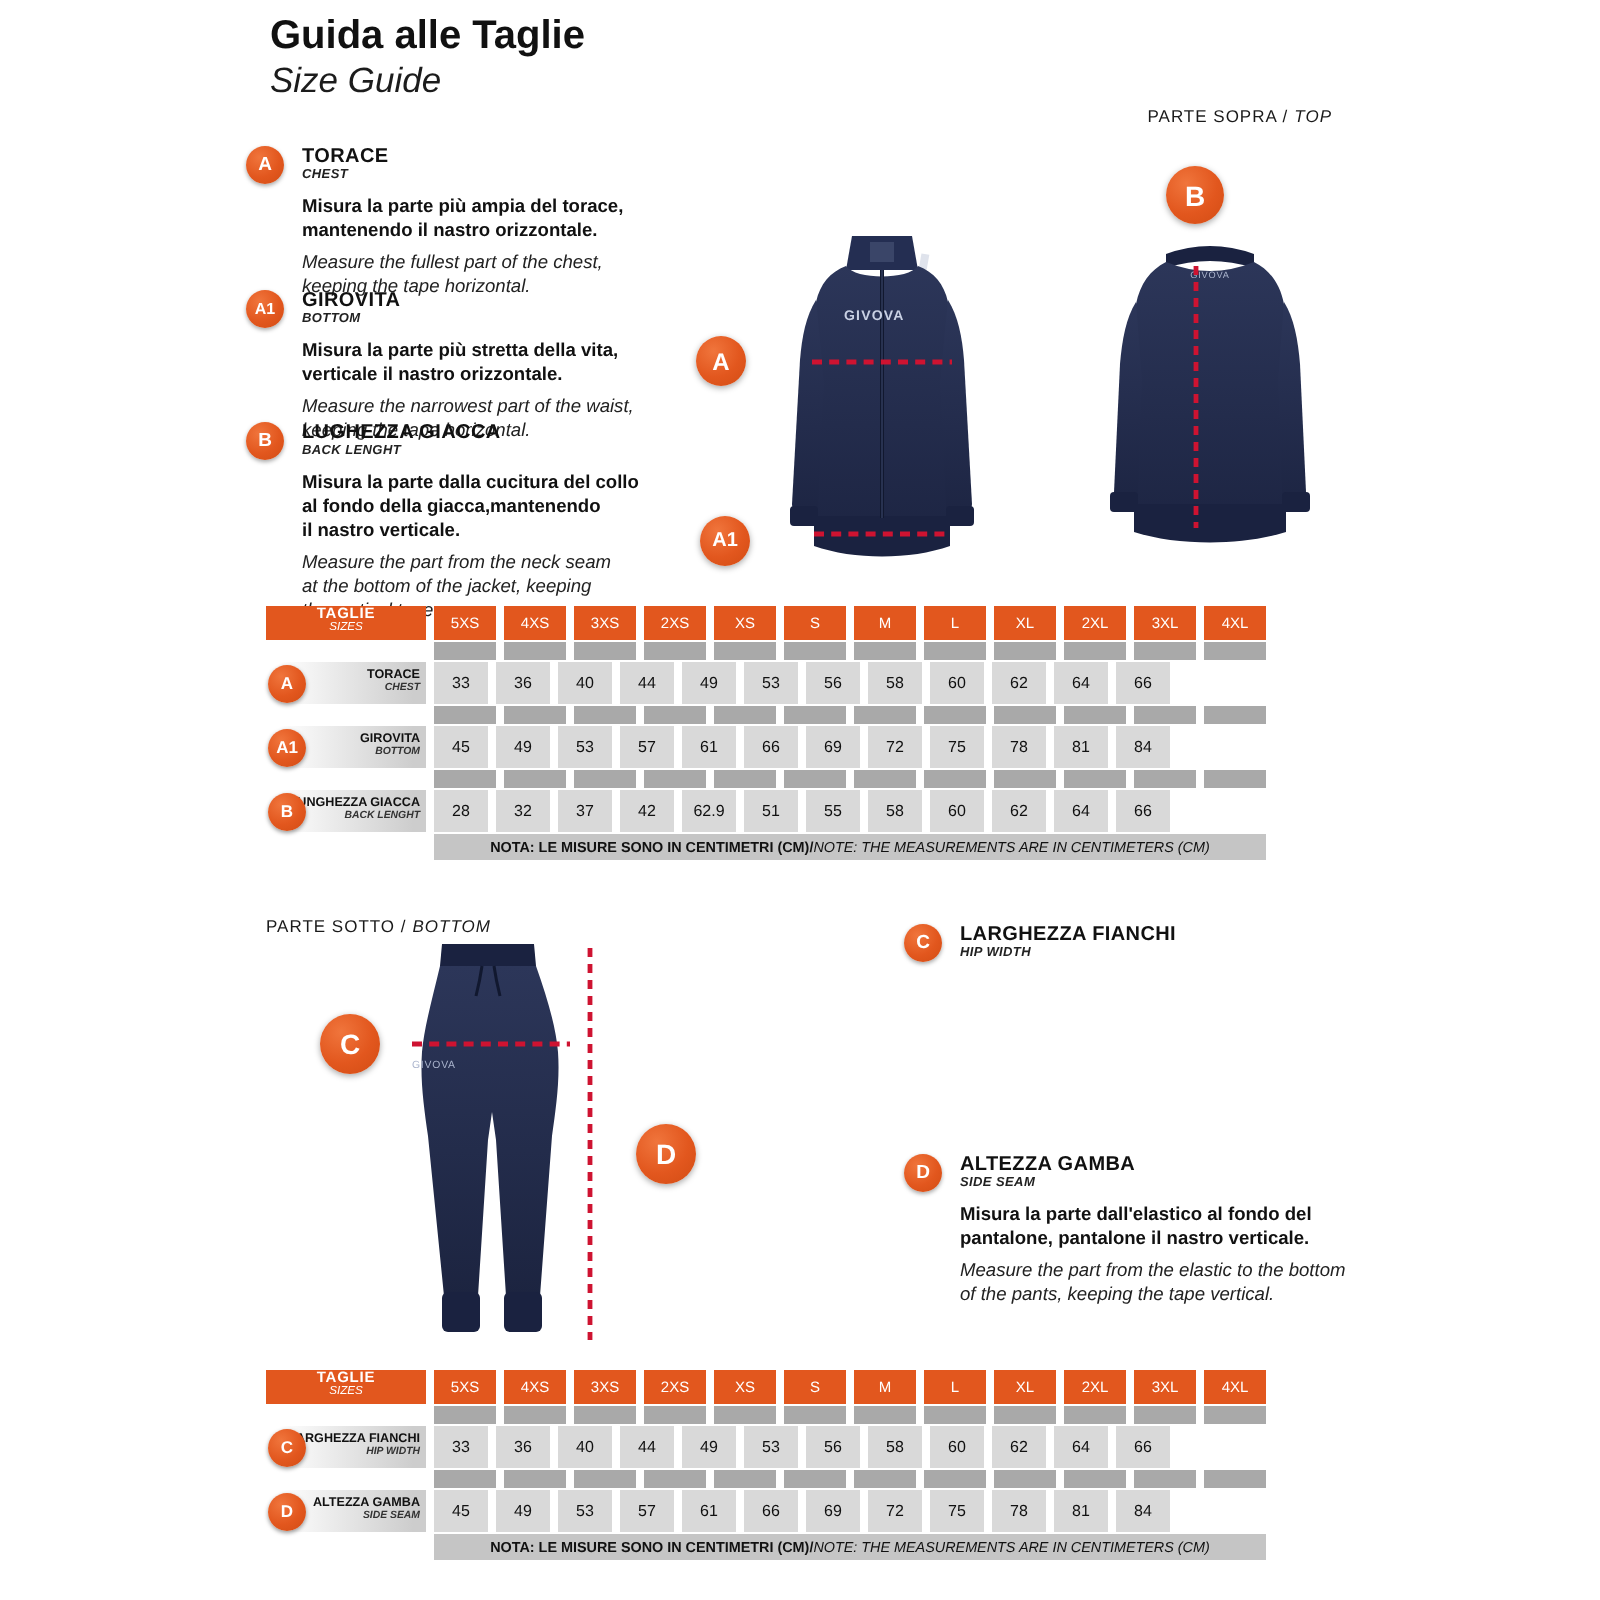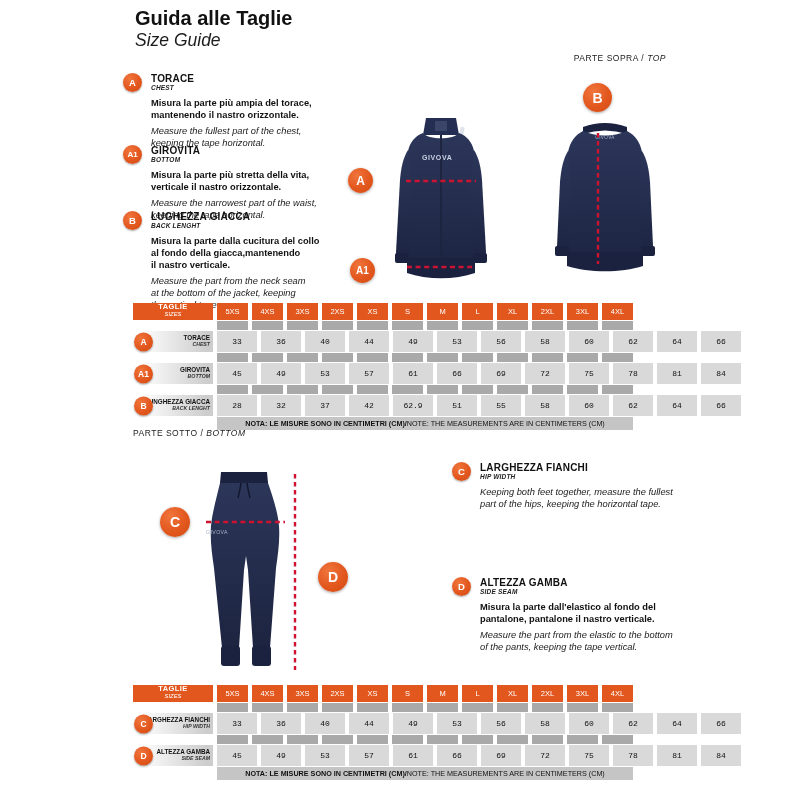--- a/index.html
+++ b/index.html
@@ -9,21 +9,21 @@
     --accent:#e2571e; --dash:#ce1331;
   }
   
   .title-block{position:absolute;left:135px;top:8px;line-height:1.05;}
   .title-it{font-size:20px;font-weight:bold;color:#111;}
   .title-en{font-size:17.5px;font-style:italic;color:#1c1c1c;margin-top:2px;}
   
   .part-label{position:absolute;font-size:8.5px;letter-spacing:.5px;color:#1a1a1a;white-space:nowrap;}
   .part-label .pl-en{font-style:italic;margin-left:3px;}
   #part-top{left:540px;top:53px;width:126px;text-align:right;}
-  #part-bottom{left:133px;top:428px;text-align:right;}
+  #part-bottom{left:133px;top:458px;text-align:right;}
   
   .m-section{position:absolute;display:flex;gap:9px;width:285px;}
   .m-badge{flex:0 0 auto;width:19px;height:19px;border-radius:50%;
     background:radial-gradient(circle at 35% 30%, #f0753c, var(--accent) 55%, #d24c14);
     color:#fff;font-size:9.5px;font-weight:bold;display:flex;align-items:center;justify-content:center;
     box-shadow:0 1px 2px rgba(0,0,0,.35);}
   .m-title{font-size:10px;font-weight:bold;letter-spacing:.2px;line-height:1.1;}
   .m-sub{font-size:6.5px;font-style:italic;font-weight:bold;color:#222;margin-bottom:6px;letter-spacing:.2px;}
   .m-it{font-size:9.3px;font-weight:bold;line-height:1.3;white-space:pre-line;}
   .m-en{font-size:9.3px;font-style:italic;line-height:1.3;white-space:pre-line;margin-top:4px;color:#222;}
@@ -47,27 +47,27 @@
   .t-spacer{width:31px;height:9px;background:#a9a9a9;}
   .t-rlabel{width:80px;height:21px;position:relative;background:linear-gradient(90deg,#ffffff 8%,#cdcdcd 92%);
     display:flex;align-items:center;justify-content:flex-end;padding-right:3px;box-sizing:border-box;}
   .t-badge{position:absolute;left:1px;top:50%;transform:translateY(-50%);width:19px;height:19px;border-radius:50%;
     background:radial-gradient(circle at 35% 30%, #f0753c, var(--accent) 55%, #d24c14);
     color:#fff;font-weight:bold;font-size:8.5px;display:flex;align-items:center;justify-content:center;
     box-shadow:0 1px 2px rgba(0,0,0,.4);}
   .rl-text{text-align:right;line-height:1.1;}
   .rl-it{font-size:6.3px;font-weight:bold;}
   .rl-en{font-size:5.2px;font-style:italic;font-weight:bold;color:#333;}
-  .t-cell{width:40px;height:21px;background:#d9d9d9;font-size:8px;display:flex;align-items:center;justify-content:center;color:#111;font-family:Liberation Mono, monospace;}
+  .t-cell{width:27px;height:21px;background:#d9d9d9;font-size:8px;display:flex;align-items:center;justify-content:center;color:#111;}
   .t-note-row{margin-top:1px;}
   .t-note-spacer{width:80px;}
   .t-note{height:13px;background:#c5c5c5;width:416px;display:flex;align-items:center;justify-content:center;
     font-size:7.2px;color:#111;white-space:nowrap;}
   .note-it{font-weight:bold;}
-  .note-en{text-align:center;}
+  .note-en{font-style:italic;text-align:center;}
 </style>
 </head>
 <body>
 
 <div class="page">
 
   <div class="title-block">
     <div class="title-it">Guida alle Taglie</div>
     <div class="title-en">Size Guide</div>
   </div>
@@ -318,22 +318,20 @@
   </svg>
 
   <div class="g-badge" style="left:160px;top:507px;width:30px;height:30px;font-size:14px;">C</div>
   <div class="g-badge" style="left:318px;top:562px;width:30px;height:30px;font-size:14px;">D</div>
 
   <div class="m-section" style="left:452px;top:462px;">
     <div class="m-badge">C</div>
     <div>
       <div class="m-title">LARGHEZZA FIANCHI</div>
       <div class="m-sub">HIP WIDTH</div>
-      <div class="m-en">Keeping both feet together, measure the fullest
-part of the hips, keeping the horizontal tape.</div>
     </div>
   </div>
 
   <div class="m-section" style="left:452px;top:577px;">
     <div class="m-badge">D</div>
     <div>
       <div class="m-title">ALTEZZA GAMBA</div>
       <div class="m-sub">SIDE SEAM</div>
       <div class="m-it">Misura la parte dall'elastico al fondo del
 pantalone, pantalone il nastro verticale.</div>

